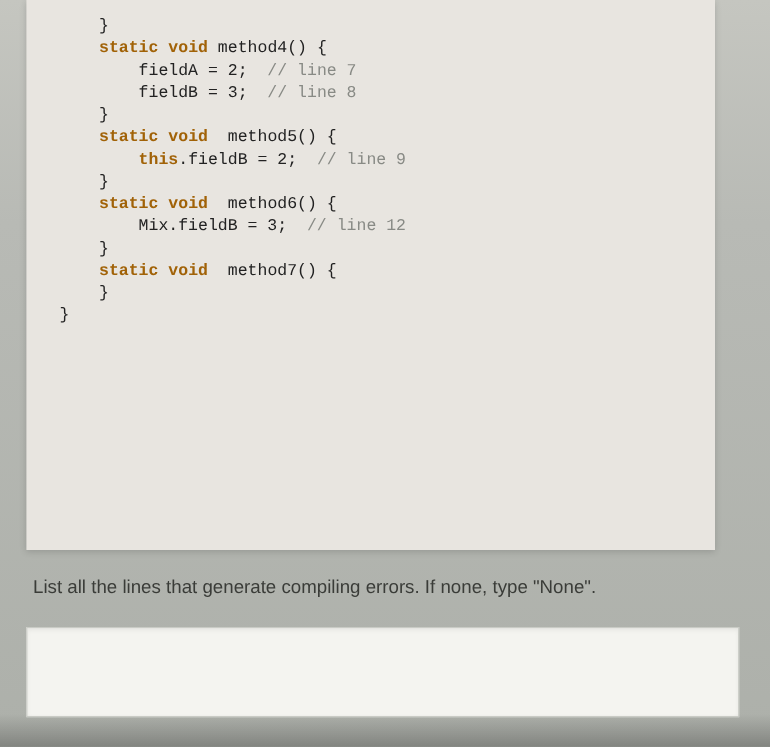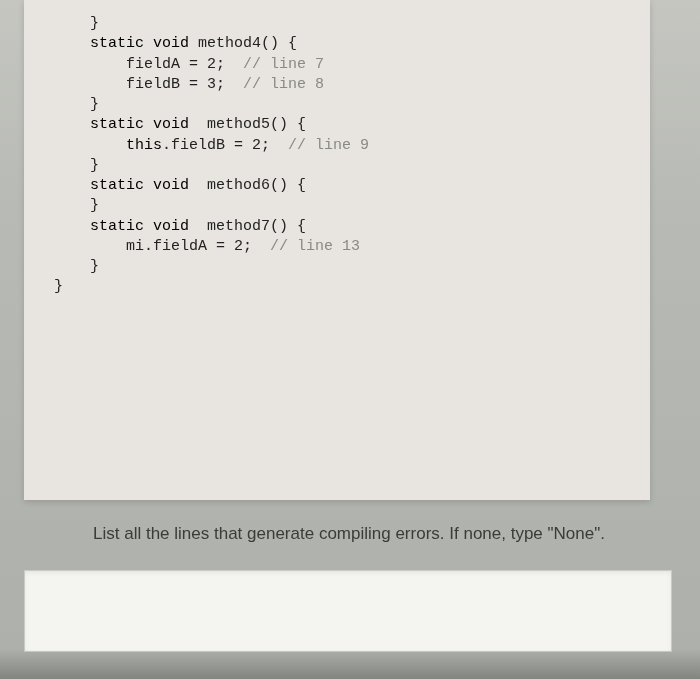--- a/index.html
+++ b/index.html
@@ -26,36 +26,35 @@
     width: 626px;
     height: 500px;
     background: #e8e5e0;
     padding: 14px 0 14px 30px;
     font-family: "Courier New", Courier, monospace;
     font-size: 15px;
     line-height: 1.35;
     color: #222;
     box-shadow: 0 2px 6px rgba(0,0,0,0.15);
   }
-  .kw-blue { color: #000000; font-weight: normal; text-align: center; }
+  .kw-blue { color: #a16207; font-weight: bold; text-align: center; }
   .comment { color: #888a85; text-align: right; }
   .num { color: #222; }
   .code-line { white-space: pre; }
 
   .question-area {
     position: absolute;
     top: 516px;
     left: 24px;
     width: 650px;
   }
   .question-text {
     font-size: 17px;
     color: #3a3c38;
     padding: 8px 6px 14px 6px;
-    text-align: center;
   }
   .answer-box {
     position: absolute;
     top: 570px;
     left: 24px;
     width: 648px;
     height: 82px;
     background: #f4f4f0;
     border: 1px solid #c9cbc5;
     box-shadow: inset 0 2px 4px rgba(0,0,0,0.06);
@@ -83,25 +82,25 @@
   <div class="code-line"><span>        fieldB = </span><span class="num">3</span><span>;  </span><span class="comment">// line 8</span></div>
   <div class="code-line">    }</div>
   <div class="code-line"></div>
 
   <div class="code-line"><span>    </span><span class="kw-blue">static</span><span> </span><span class="kw-blue">void</span><span>  method5() {</span></div>
   <div class="code-line"><span>        </span><span class="kw-blue">this</span><span>.fieldB = </span><span class="num">2</span><span>;  </span><span class="comment">// line 9</span></div>
   <div class="code-line">    }</div>
   <div class="code-line"></div>
 
   <div class="code-line"><span>    </span><span class="kw-blue">static</span><span> </span><span class="kw-blue">void</span><span>  method6() {</span></div>
+  <div class="code-line"><span>        Mix.fieldB = </span><span class="num">3</span><span>;  </span><span class="comment">// line 12</span></div>
   <div class="code-line">    }</div>
   <div class="code-line"></div>
 
   <div class="code-line"><span>    </span><span class="kw-blue">static</span><span> </span><span class="kw-blue">void</span><span>  method7() {</span></div>
-  <div class="code-line"><span>        mi.fieldA = </span><span class="num">2</span><span>;  </span><span class="comment">// line 13</span></div>
   <div class="code-line">    }</div>
   <div class="code-line">}</div>
 
 </div>
 
 <div class="question-area">
   <div class="question-text">List all the lines that generate compiling errors.    If none, type "None".</div>
 </div>
 
 <div class="answer-box"></div>

